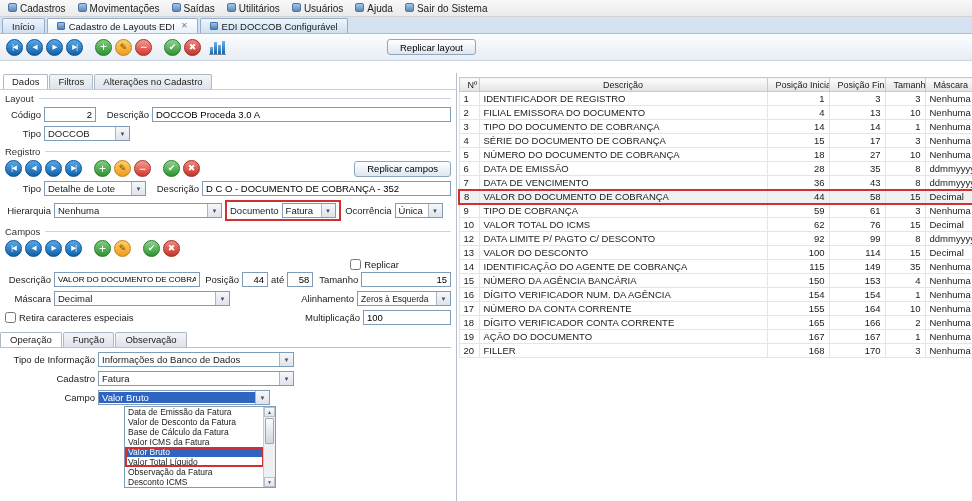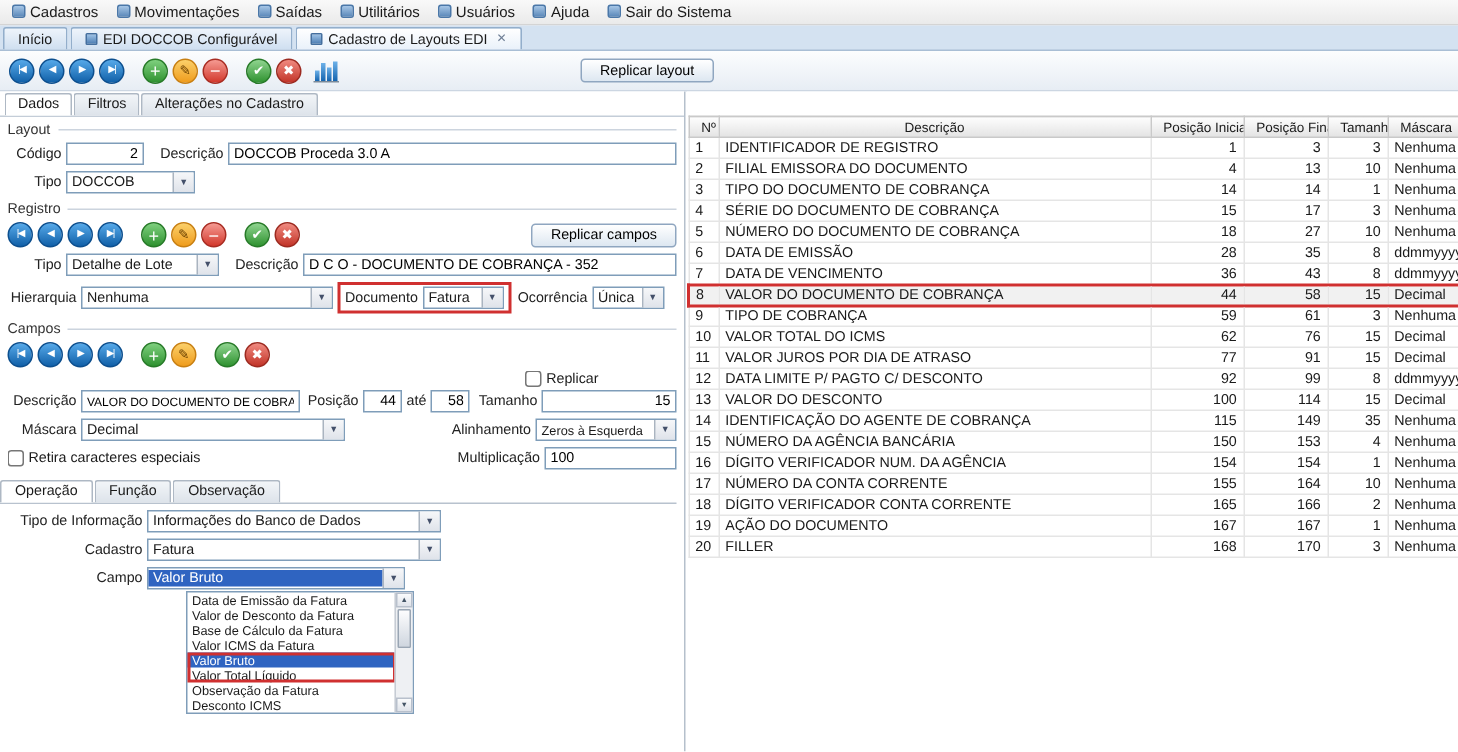--- a/index.html
+++ b/index.html
@@ -27,21 +27,21 @@
   .cbtn.del { background:linear-gradient(#f59a92,#d2382c); border:1px solid #a82c22; font-size:12px; }
   .cbtn.ok { background:linear-gradient(#8fd48f,#2f9230); border:1px solid #277a28; font-size:9px; }
   .cbtn.cancel { background:linear-gradient(#f08a80,#c23428); border:1px solid #9c2a20; font-size:9px; }
   .tsep { width:6px; flex:none; }
   .chart-icon { width:17px; height:15px; display:flex; align-items:flex-end; gap:1px; border-bottom:1px solid #7b8a99; padding:0 1px; margin-left:5px; cursor:pointer; }
   .chart-icon i { display:block; width:3px; background:linear-gradient(#6db1e8,#1565b0); }
   .btn { height:16px; padding:0 12px; font-size:9.5px; font-family:inherit; background:linear-gradient(#ffffff,#dde7f1); border:1px solid #8fa6c0; border-radius:3px; cursor:pointer; white-space:nowrap; }
 
   
   .content { position:relative; height:440px; }
-  .left-panel { position:absolute; left:0; top:0; bottom:0; width:457px; border-right:1px solid #b5c0cc; background:#fff; overflow:hidden; }
+  .left-panel { position:absolute; left:0; top:12px; bottom:0; width:457px; border-right:1px solid #b5c0cc; background:#fff; overflow:hidden; }
   .right-panel { position:absolute; left:458px; top:0; right:0; bottom:0; background:#fff; overflow:hidden; }
 
   
   .ltabs { display:flex; align-items:flex-end; height:17px; padding:2px 3px 0; gap:1px; border-bottom:1px solid #c4cdd8; }
   .ltab { padding:1px 8px 2px; font-size:9.5px; border:1px solid #aeb8c4; border-bottom:none; border-radius:2px 2px 0 0; background:linear-gradient(#f2f5f8,#dde3ea); cursor:pointer; white-space:nowrap; }
   .ltab.active { background:#fff; }
 
   
   .sec-head { display:flex; align-items:center; gap:5px; padding:3px 5px 1px; }
   .sec-title { font-weight:normal; font-size:9.5px; color:#333; white-space:nowrap; }
@@ -118,28 +118,28 @@
     <div class="menu-item">
         <span class="menu-icon"></span>
         <span>Sair do Sistema</span>
       </div>
   </div>
 
   <div class="tabbar">
     <div class="wtab">
         <span>Início</span>
       </div>
-    <div class="wtab">
-        <span class="tab-ico"></span>
-        <span>EDI DOCCOB Configurável</span>
-      </div>
     <div class="wtab active">
         <span class="tab-ico"></span>
         <span>Cadastro de Layouts EDI</span>
         <span class="tab-close">✕</span>
+      </div>
+    <div class="wtab">
+        <span class="tab-ico"></span>
+        <span>EDI DOCCOB Configurável</span>
       </div>
   </div>
 
   <div class="toolbar">
     <span class="cbtn nav">|◀</span>
     <span class="cbtn nav">◀</span>
     <span class="cbtn nav">▶</span>
     <span class="cbtn nav">▶|</span>
     <span class="tsep"></span>
     <span class="cbtn add">+</span>
@@ -426,28 +426,20 @@
             </tr>
             <tr>
               <td class="c0">10</td>
               <td class="c1">VALOR TOTAL DO ICMS</td>
               <td class="c2">62</td>
               <td class="c3">76</td>
               <td class="c4">15</td>
               <td class="c5">Decimal</td>
             </tr>
             <tr>
-              <td class="c0">11</td>
-              <td class="c1">VALOR JUROS POR DIA DE ATRASO</td>
-              <td class="c2">77</td>
-              <td class="c3">91</td>
-              <td class="c4">15</td>
-              <td class="c5">Decimal</td>
-            </tr>
-            <tr>
               <td class="c0">12</td>
               <td class="c1">DATA LIMITE P/ PAGTO C/ DESCONTO</td>
               <td class="c2">92</td>
               <td class="c3">99</td>
               <td class="c4">8</td>
               <td class="c5">ddmmyyyy (dd =</td>
             </tr>
             <tr>
               <td class="c0">13</td>
               <td class="c1">VALOR DO DESCONTO</td>

